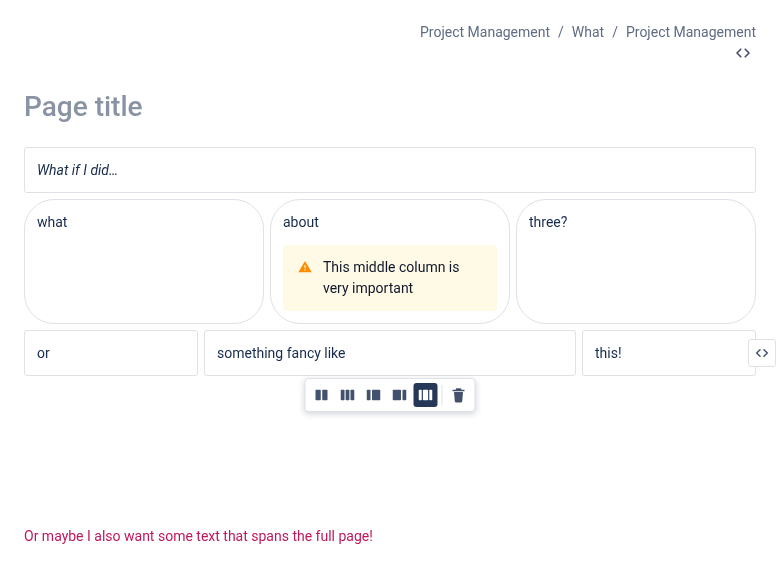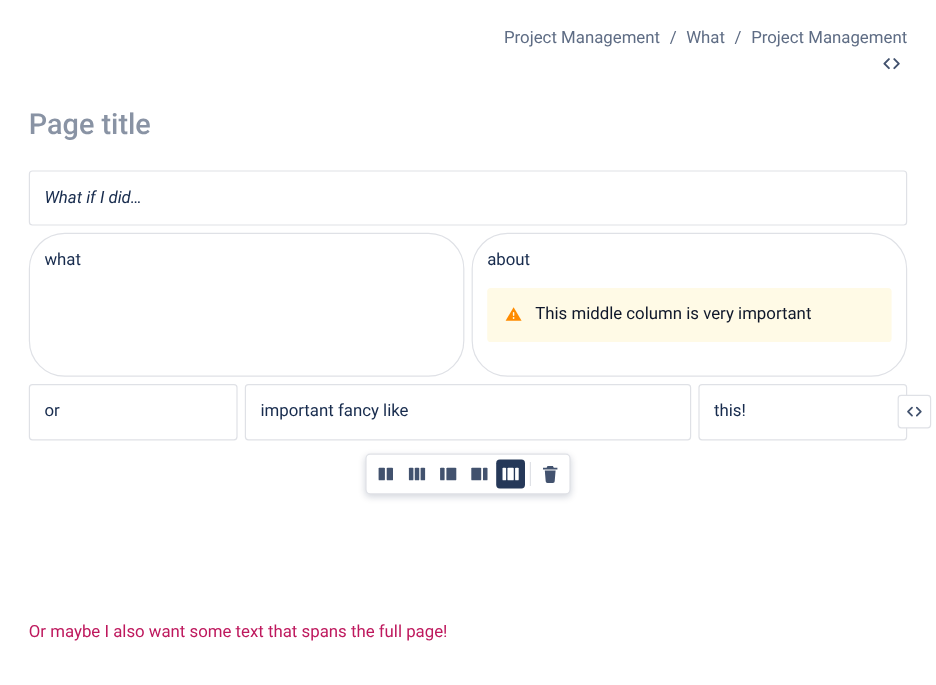--- a/index.html
+++ b/index.html
@@ -16,21 +16,21 @@
   
   .breadcrumb-row { display: flex; align-items: flex-end; justify-content: space-between; margin-bottom: 24px; color: #5E6C84; font-size: 14px; flex-direction: column; }
   .breadcrumb { display: flex; align-items: center; gap: 8px; flex-wrap: wrap; }
   .breadcrumb a { color: #5E6C84; text-decoration: none; }
   .breadcrumb .sep { color: #5E6C84; }
   .top-icon { color: #42526E; padding: 4px; display: inline-flex; }
   .top-icon svg { width: 18px; height: 18px; }
   
   .title-input {
     border: none; outline: none; background: transparent;
-    font-size: 24px; font-weight: 500; color: #8993A4; width: 100%;
+    font-size: 28px; font-weight: 500; color: #8993A4; width: 100%;
     padding: 0; margin: 0 0 24px 0;
     font-family: inherit;
   }
   .title-input::placeholder { color: #8993A4; }
   
   .row { display: flex; gap: 6px; margin-bottom: 6px; }
   .cell {
     border: 1px solid #DFE1E6;
     border-radius: 3px;
     padding: 12px 12px;
@@ -140,30 +140,33 @@
         <span class="warn-icon">
           <svg viewBox="0 0 24 24">
             <path d="M12 3 L22 20 L2 20 Z" fill="#FF8B00"></path>
             <rect x="11.1" y="9" width="1.8" height="5" rx="0.9" fill="#FFFAE6"></rect>
             <circle cx="12" cy="16.5" r="1.1" fill="#FFFAE6"></circle>
           </svg>
         </span>
         <span class="msg">This middle column is very important</span>
       </div>
     </div>
+    <div class="cell">
+      <p>three?</p>
+    </div>
   </div>
 
   
   <div class="row-wrap">
     <div class="row wide-middle">
       <div class="cell small">
         <p>or</p>
       </div>
       <div class="cell big">
-        <p>important fancy like</p>
+        <p>something fancy like</p>
       </div>
       <div class="cell small">
         <p>this!</p>
       </div>
     </div>
     <span class="row-handle">
       <svg viewBox="0 0 24 24" fill="none" stroke="currentColor" stroke-width="2.2" stroke-linecap="round" stroke-linejoin="round">
         <polyline points="9 7 4 12 9 17"></polyline>
         <polyline points="15 7 20 12 15 17"></polyline>
       </svg>

